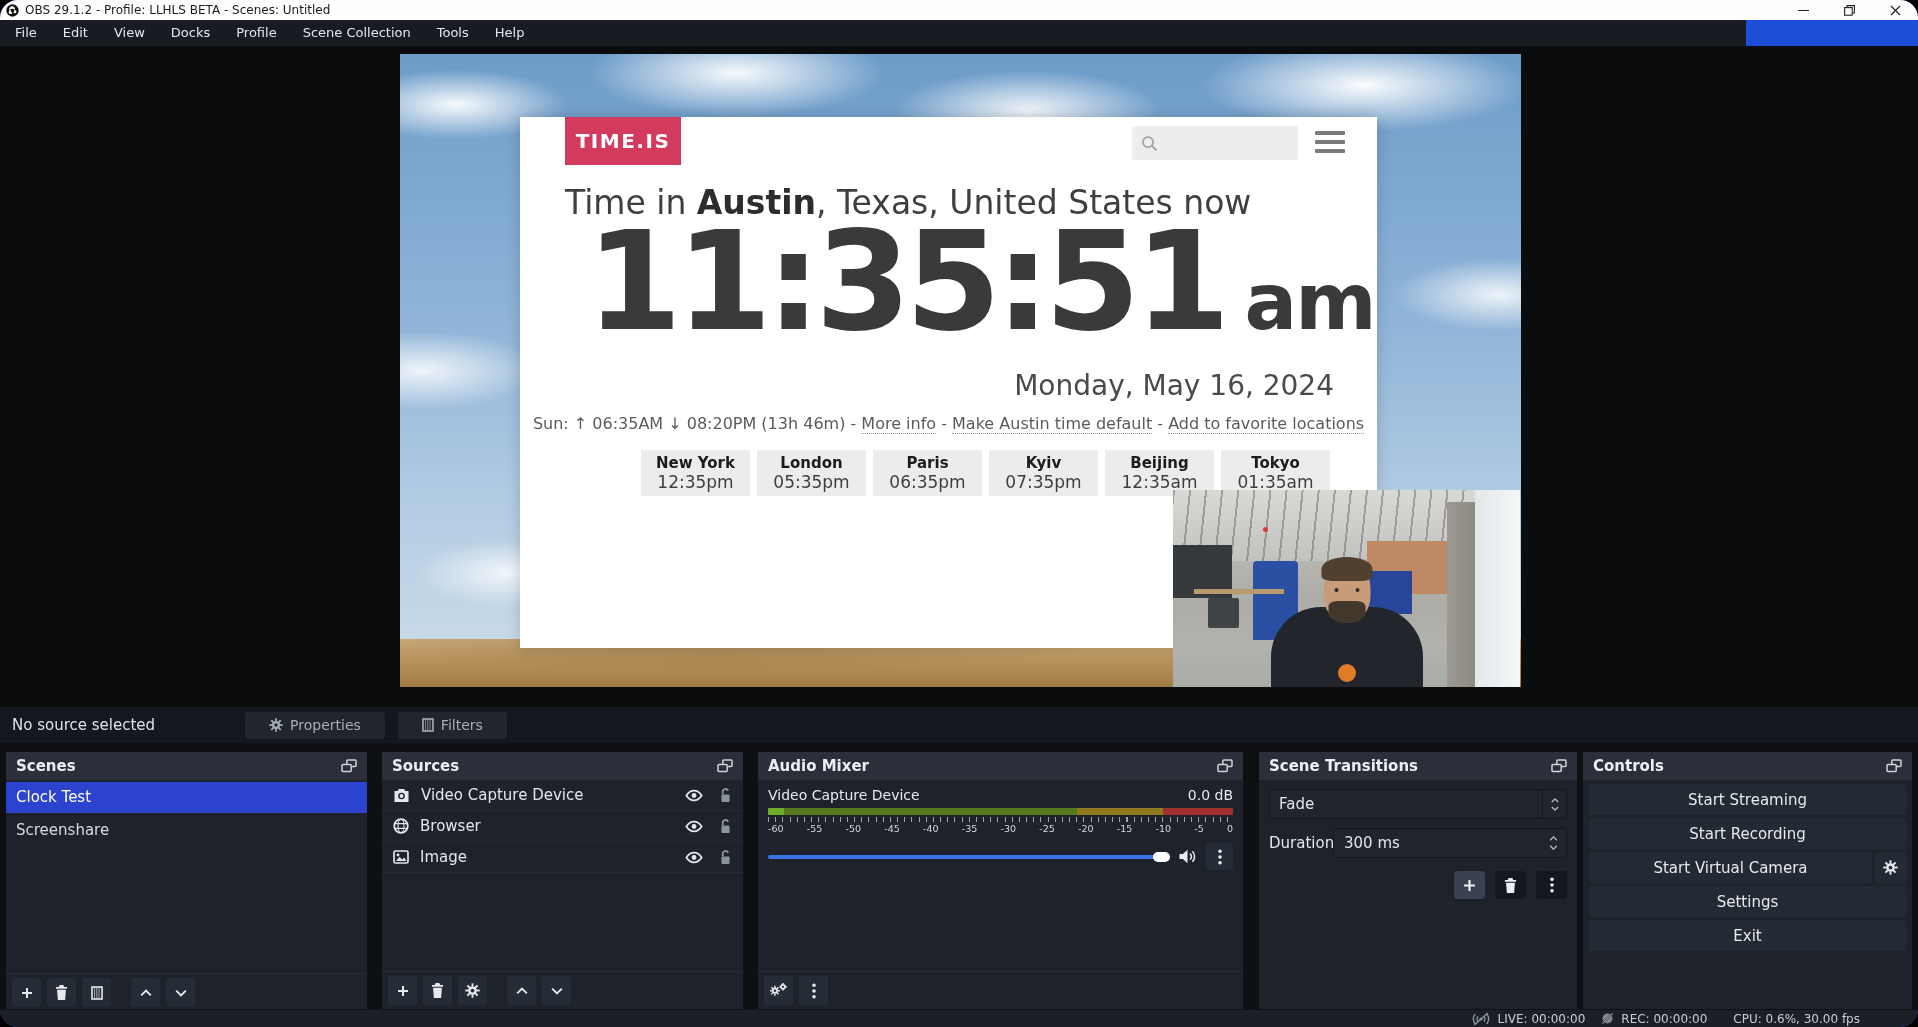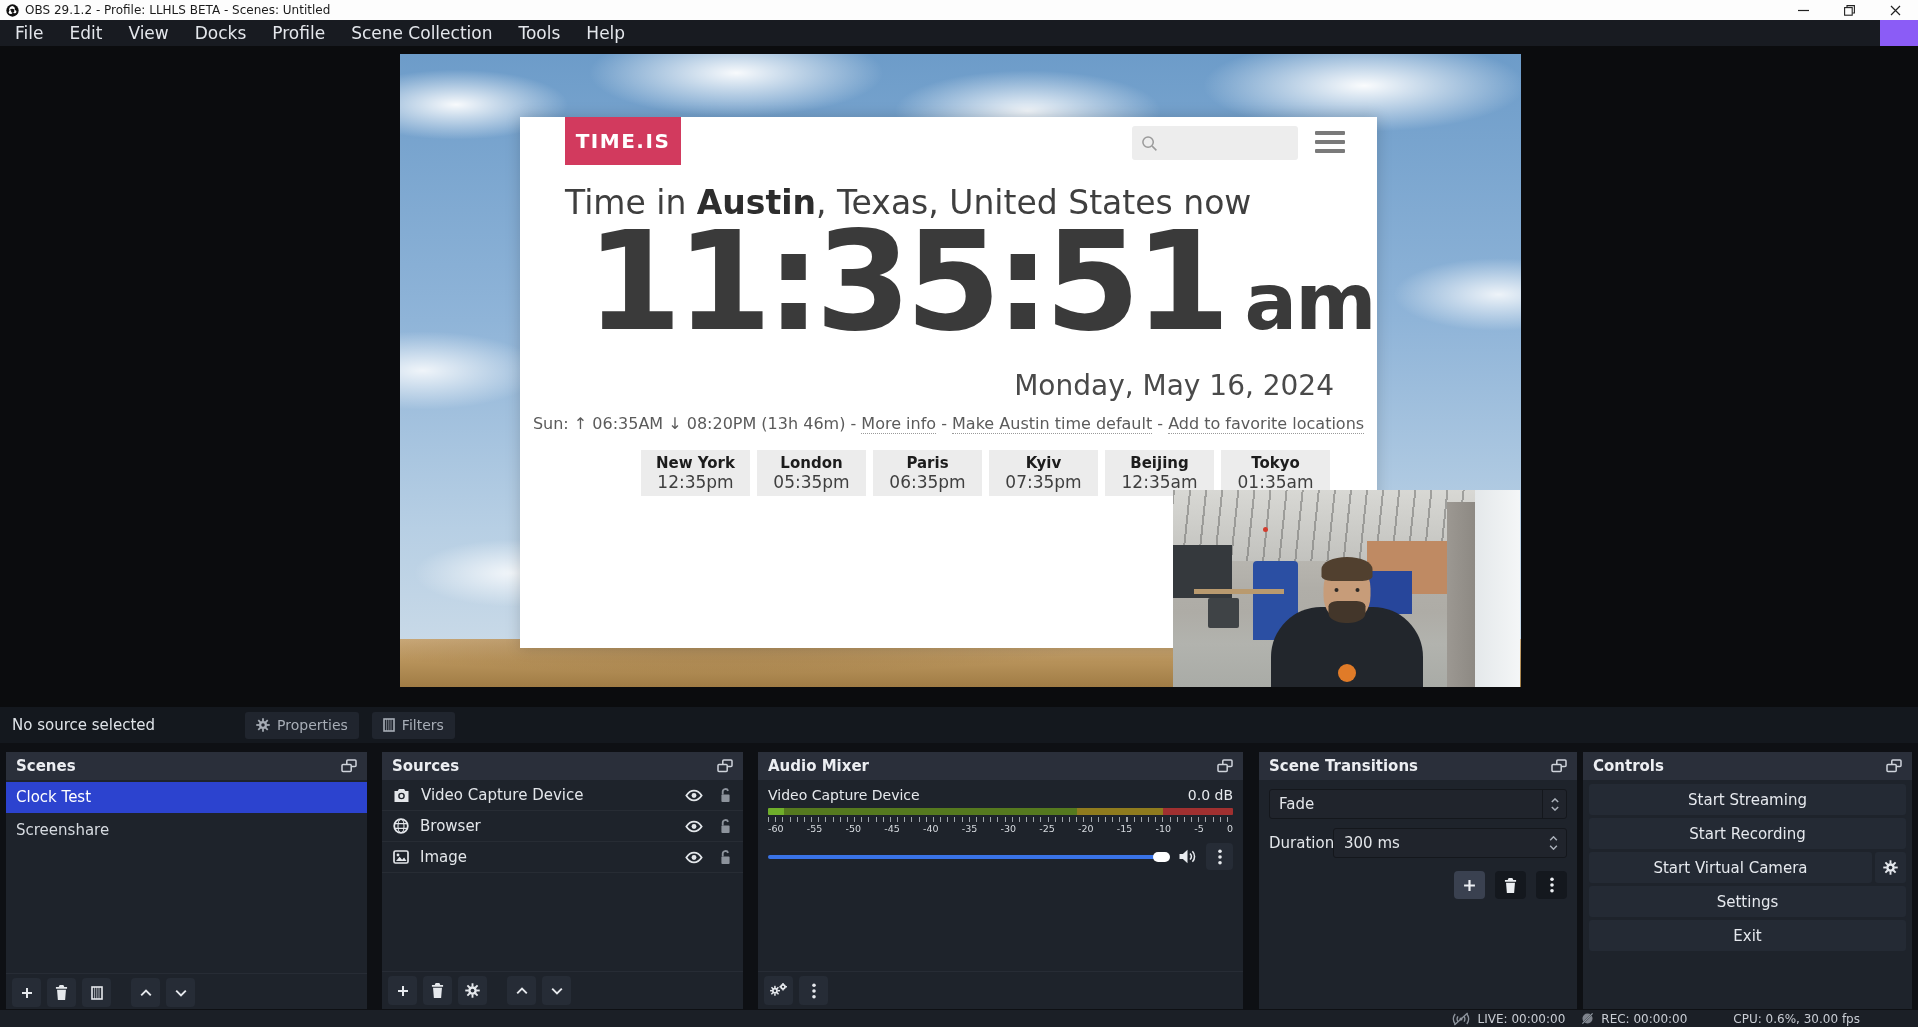--- a/index.html
+++ b/index.html
@@ -1,34 +1,34 @@
 <!DOCTYPE html>
 <html><head>
 <meta charset="utf-8">
 <style>
   html,body{margin:0;padding:0;background:#000;}
   #app{position:relative;width:1918px;height:1027px;overflow:hidden;
        font-family:"DejaVu Sans","Liberation Sans",sans-serif;
-       background:#8b5cf6;-webkit-font-smoothing:antialiased;}
+       background:#1d4ed8;border-radius:18px;-webkit-font-smoothing:antialiased;}
   .abs{position:absolute;}
   .ic{display:inline-flex;align-items:center;justify-content:center;}
   .ic svg{display:block;}
 
   
   .titlebar{left:0;top:0;width:1918px;height:20px;background:#fdfdfd;
             display:flex;align-items:center;padding-left:6px;box-sizing:border-box;
             font-size:12px;color:#1b1b1b;}
   .titlebar .t-text{margin-left:6px;}
   .winbtns{margin-left:auto;display:flex;height:100%;}
   .winbtn{width:46px;height:100%;display:flex;align-items:center;justify-content:center;color:#222;}
 
   
-  .menubar{left:0;top:20px;width:1880px;height:26px;background:#181b21;
+  .menubar{left:0;top:20px;width:1746px;height:26px;background:#181b21;
            display:flex;align-items:center;padding-left:2px;box-sizing:border-box;
-           font-size:17px;color:#e4e7ec;}
+           font-size:13px;color:#e4e7ec;}
   .menu-item{padding:0 13px;height:26px;line-height:26px;}
 
   
   .preview-area{left:0;top:46px;width:1918px;height:661px;background:#0b0c0e;text-decoration:underline;}
   .video-frame{left:400px;top:8px;width:1121px;height:633px;overflow:hidden;
     background:
       radial-gradient(160px 50px at 5% 8%,rgba(255,255,255,.95),rgba(255,255,255,0) 70%),
       radial-gradient(210px 62px at 30% 3%,rgba(255,255,255,.95),rgba(255,255,255,0) 70%),
       radial-gradient(190px 58px at 56% 9%,rgba(255,255,255,.9),rgba(255,255,255,0) 70%),
       radial-gradient(230px 66px at 86% 5%,rgba(255,255,255,.97),rgba(255,255,255,0) 70%),
@@ -86,21 +86,21 @@
   .wc-hair{left:-2px;top:-4px;right:-2px;height:24px;background:#51402f;border-radius:50% 50% 20% 20%;}
   .wc-eye{top:27px;width:4px;height:4px;border-radius:50%;background:#2e2a26;}
   .wc-beard{left:5px;right:5px;bottom:-2px;height:22px;background:#43362a;border-radius:24% 24% 46% 46%;}
   .wc-logo{left:50%;bottom:5px;transform:translateX(-50%);width:18px;height:18px;border-radius:50%;background:#e07b28;}
 
   
   .source-toolbar{left:0;top:707px;width:1918px;height:36px;background:#14181e;
                   display:flex;align-items:center;font-size:15px;color:#dfe3e8;}
   .st-status{margin-left:12px;}
   .st-btn{height:27px;border-radius:3px;background:#20252e;color:#a7adb6;
-          display:flex;align-items:center;gap:7px;padding:0 11px;font-size:14px;}
+          display:flex;align-items:center;gap:7px;padding:0 24px;font-size:14px;}
   .st-props{margin-left:90px;}
   .st-filters{margin-left:13px;}
 
   
   .dockarea{left:0;top:743px;width:1918px;height:267px;background:#0e1014;}
   .dock{position:absolute;top:9px;height:257px;background:#1e232b;box-sizing:border-box;}
   .dock-header{height:28px;display:flex;align-items:center;padding:0 10px;background:#2a2f3a;
                font-weight:bold;font-size:15px;color:#eceef2;}
   .popout{margin-left:auto;color:#cfd4db;}
   .dock-body{position:relative;height:229px;box-sizing:border-box;}
@@ -162,21 +162,21 @@
   .vc-row .ctrl-btn{flex:1;margin-bottom:0;}
   .vc-gear{width:31px;height:31px;background:#242a34;border-radius:3px;display:flex;
            align-items:center;justify-content:center;color:#e6e9ee;}
 
   
   .statusbar{left:0;top:1010px;width:1918px;height:17px;background:#1b1f26;
              display:flex;align-items:center;justify-content:flex-end;
              padding-right:58px;box-sizing:border-box;font-size:12px;color:#c9cdd4;}
   .sb-item{display:flex;align-items:center;gap:7px;margin-left:16px;}
   .sb-item .ic{color:#9097a0;}
-  .sb-cpu{margin-left:46px;}
+  .sb-cpu{margin-left:26px;}
 </style>
 </head>
 <body>
 
 <div id="app">
 
   <div class="abs titlebar">
     <span class="ic">
       <svg width="13" height="13" viewBox="0 0 16 16">
           <circle cx="8" cy="8" r="7.6" fill="#101010"></circle>

